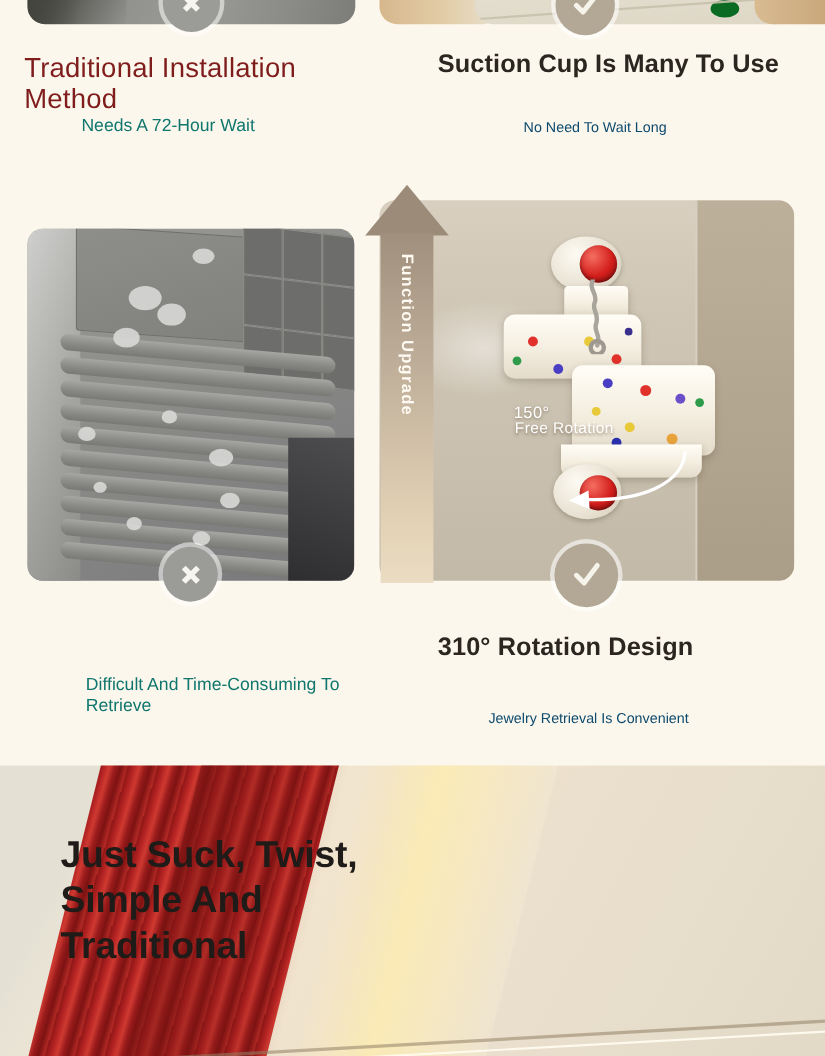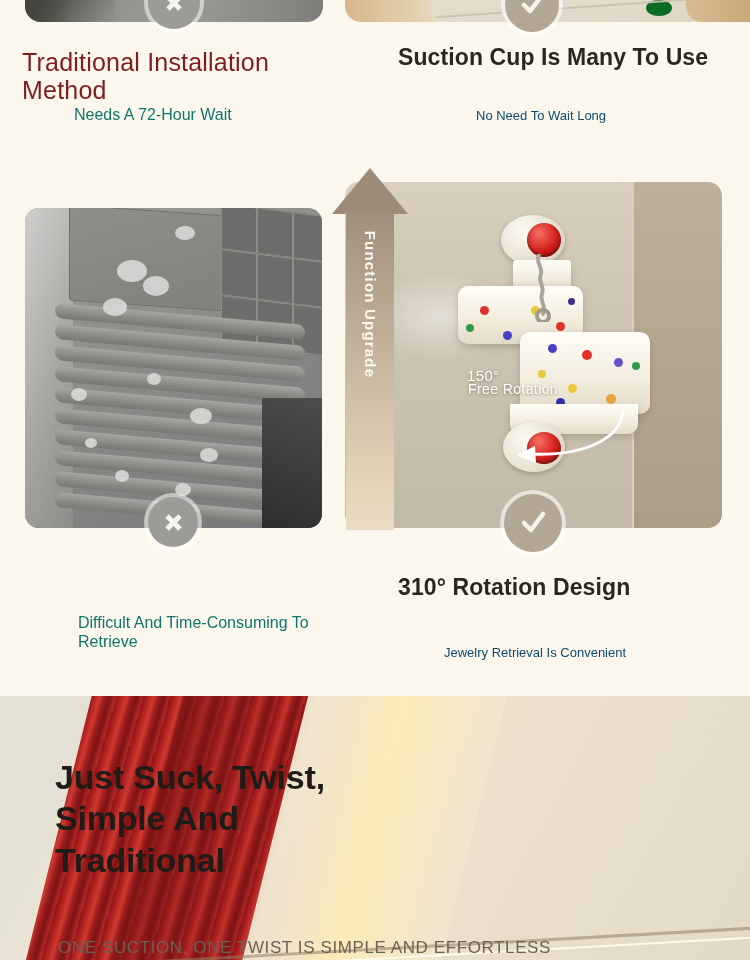--- a/index.html
+++ b/index.html
@@ -539,15 +539,14 @@
 
   <div class="hero">
     <div class="drape"></div>
     <div class="drape-shadow"></div>
     <div class="lightband"></div>
     <div class="floorline"></div>
     <div class="floorline2"></div>
   </div>
 
   <div class="hero-title">Just Suck, Twist, Simple And Traditional</div>
-  <div class="hero-sub">ONE SUCTION, ONE TWIST IS SIMPLE AND EFFORTLESS</div>
 
 </div>
 
 </body></html>

